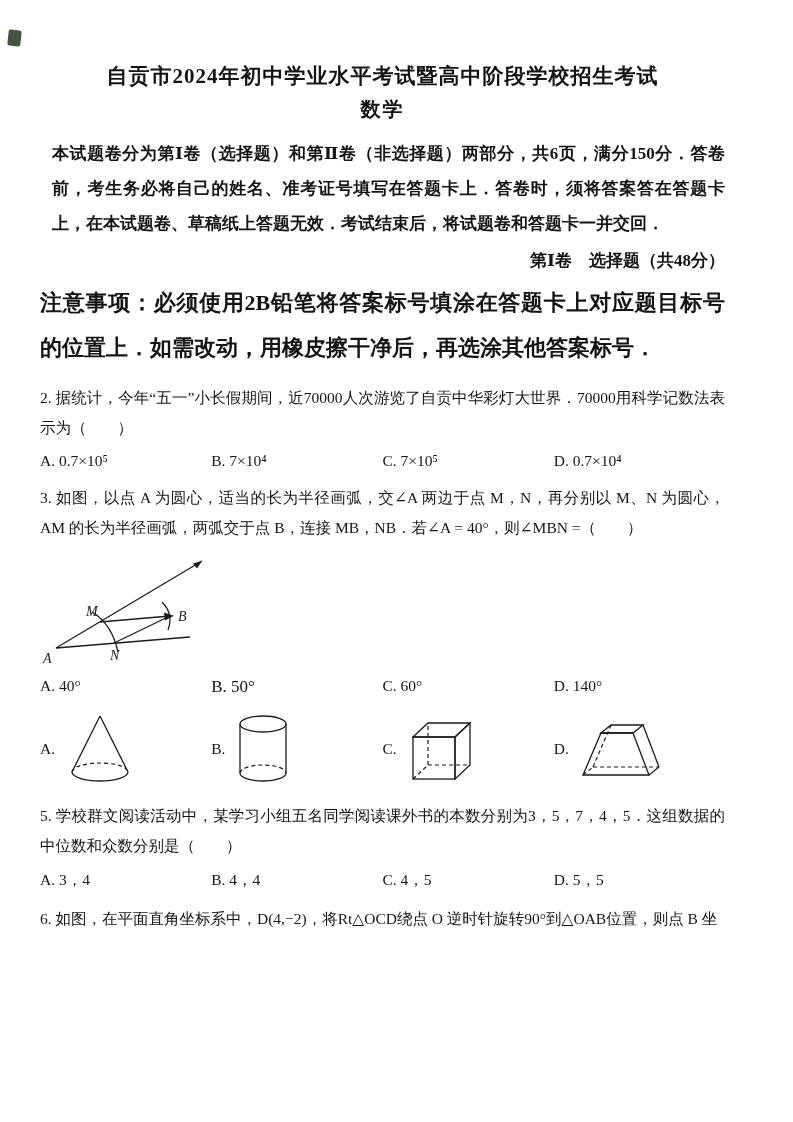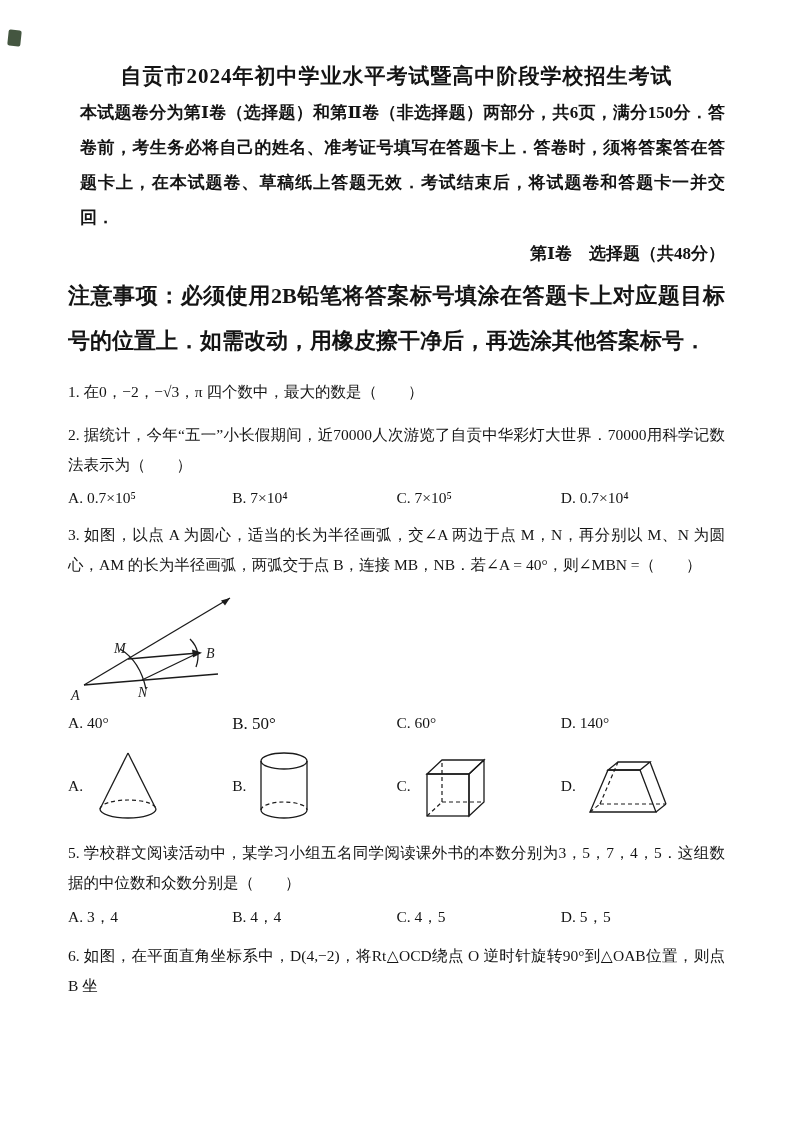--- a/index.html
+++ b/index.html
@@ -10,21 +10,21 @@
     background: #ffffff;
     color: #141414;
     font-family: "Liberation Serif", "DejaVu Serif", serif;
     position: relative;
     overflow: hidden;
   }
   .page {
     position: relative;
     width: 793px;
     height: 1122px;
-    padding: 48px 68px 0 68px;
+    padding: 48px 68px 0 40px;
   }
   .scan-artifact {
     position: absolute;
     left: 8px;
     top: 30px;
     width: 13px;
     height: 16px;
     background: #23381f;
     border-radius: 2px;
     transform: rotate(6deg);
@@ -105,30 +105,30 @@
   }
 </style>
 </head>
 <body>
 
 <div class="page">
 
   <div class="scan-artifact"></div>
 
   <h1 class="exam-title">自贡市2024年初中学业水平考试暨高中阶段学校招生考试</h1>
+  <h2 class="subject-title">数学</h2>
 
   <p class="intro">本试题卷分为第Ⅰ卷（选择题）和第Ⅱ卷（非选择题）两部分，共6页，满分150分．答卷前，考生务必将自己的姓名、准考证号填写在答题卡上．答卷时，须将答案答在答题卡上，在本试题卷、草稿纸上答题无效．考试结束后，将试题卷和答题卡一并交回．</p>
 
   <p class="section-heading">第Ⅰ卷　选择题（共48分）</p>
 
   <p class="notice">注意事项：必须使用2B铅笔将答案标号填涂在答题卡上对应题目标号的位置上．如需改动，用橡皮擦干净后，再选涂其他答案标号．</p>
 
 
   <div class="question">
-    <div class="stem">1. 在0，−2，−√3，π 四个数中，最大的数是（　　）</div>
   </div>
 
   <div class="question">
     <div class="stem">2. 据统计，今年“五一”小长假期间，近70000人次游览了自贡中华彩灯大世界．70000用科学记数法表示为（　　）</div>
     <div class="options">
       <span class="opt">A. 0.7×10⁵</span>
       <span class="opt">B. 7×10⁴</span>
       <span class="opt">C. 7×10⁵</span>
       <span class="opt">D. 0.7×10⁴</span>
     </div>

